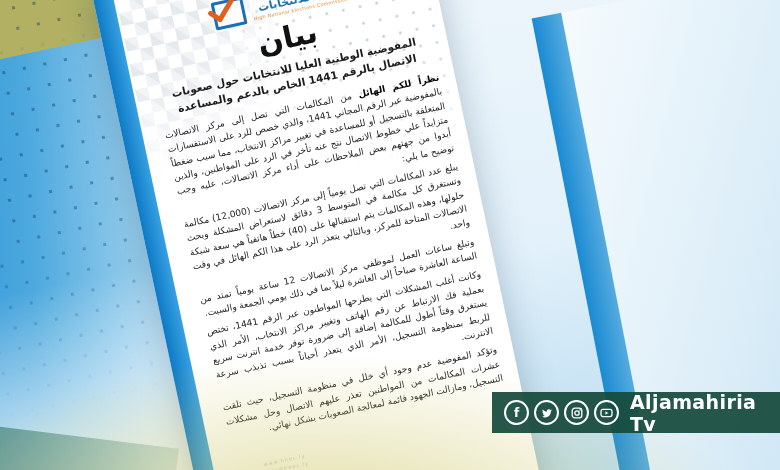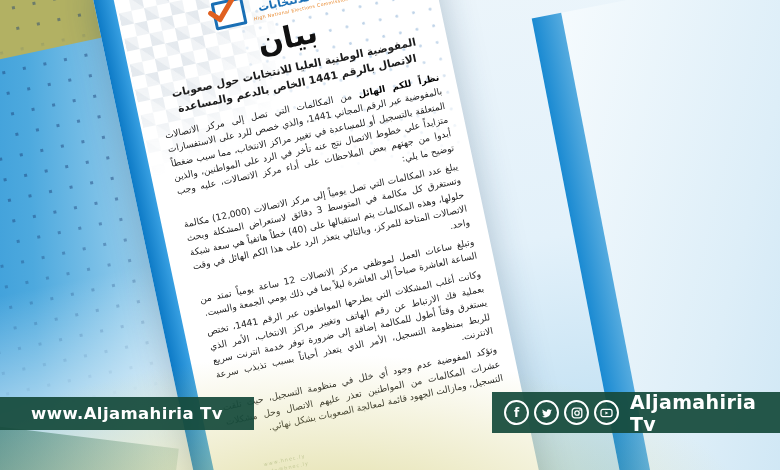--- a/index.html
+++ b/index.html
@@ -141,23 +141,20 @@
       <div class="doc-footer">
         <div>www.hnec.ly</div>
         <div>info@hnec.ly</div>
       </div>
     </div>
   </div>
 
   <div class="tint"></div>
   <div class="green-wedge"></div>
 
-  <div class="band band-left">
-    <span>www.Aljamahiria Tv</span>
-  </div>
   <div class="band band-right">
     <span class="sicon">f</span>
     <span class="sicon">
       <svg width="12" height="12" viewBox="0 0 12 12">
           <path fill="#fff" d="M11 3.2c-.4.2-.8.3-1.2.4.4-.3.7-.7.9-1.2-.4.2-.9.4-1.4.5C8.9 2.5 8.4 2.2 7.8 2.2c-1.1 0-2 .9-2 2 0 .2 0 .3.1.5-1.7-.1-3.2-.9-4.2-2.1-.2.3-.3.7-.3 1 0 .7.4 1.3.9 1.7-.3 0-.6-.1-.9-.2 0 1 .7 1.8 1.6 2-.2.1-.4.1-.6.1h-.4c.3.8 1 1.4 1.9 1.4-.7.6-1.6.9-2.6.9H1c.9.6 2 .9 3.1.9 3.8 0 5.8-3.1 5.8-5.8v-.3c.4-.3.8-.7 1.1-1.1z"></path>
         </svg>
     </span>
     <span class="sicon">
       <svg width="12" height="12" viewBox="0 0 12 12">
           <rect x="1.2" y="1.2" width="9.6" height="9.6" rx="2.6" fill="none" stroke="#fff" stroke-width="1.3"></rect>

